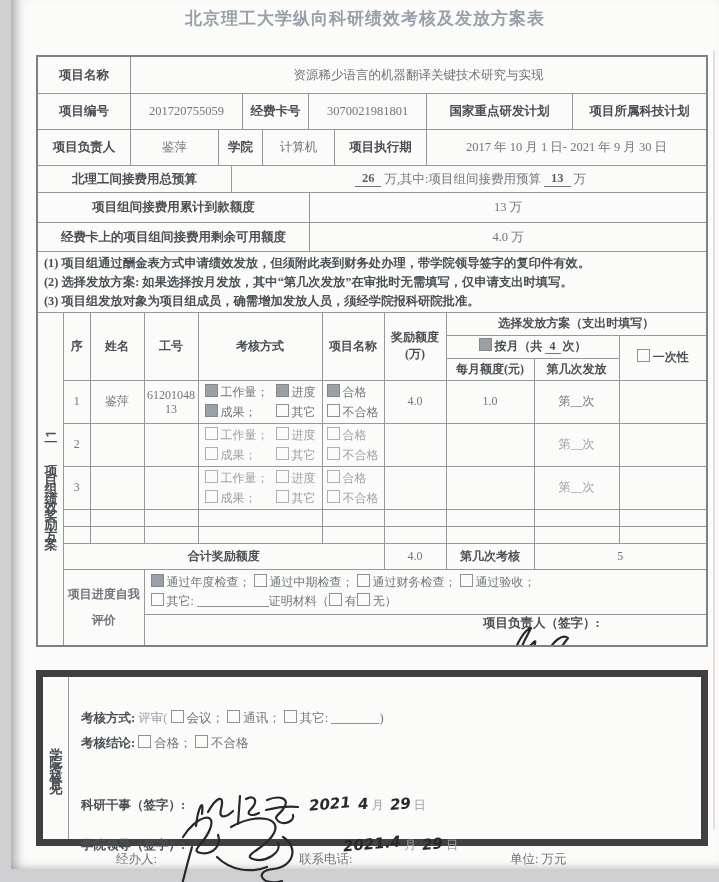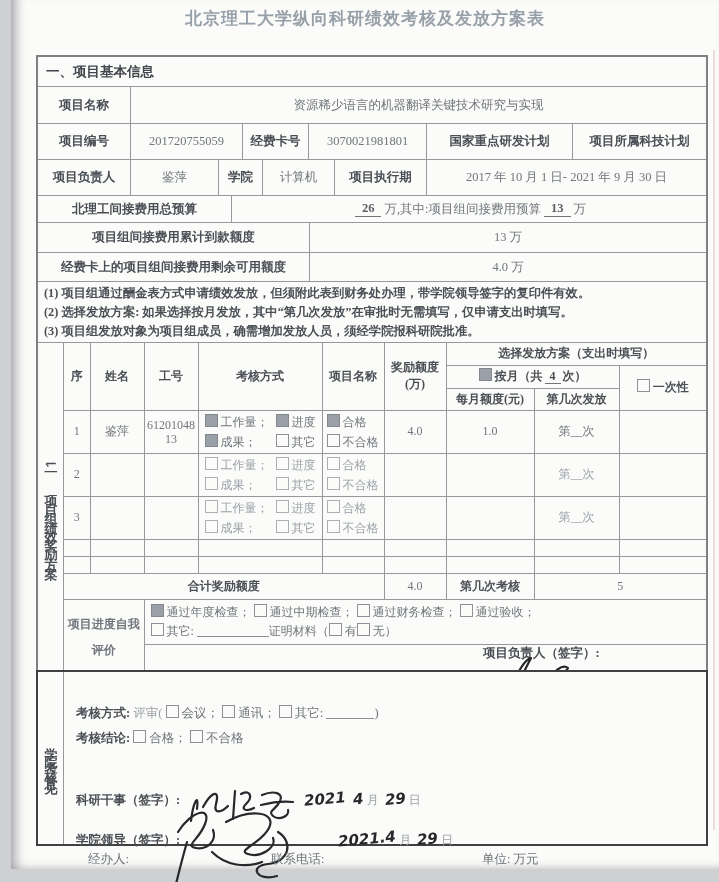--- a/index.html
+++ b/index.html
@@ -46,44 +46,41 @@
   .se-lines{height:41px;padding:3px 10px 0 6px;text-align:left;line-height:19px;color:#70767c;white-space:nowrap;}
   .blank{display:inline-block;border-bottom:1px solid #8d9197;height:12px;vertical-align:-2px;}
   .se-sign{border-top:1px solid #96989b;height:30px;display:flex;align-items:center;padding-left:232px;text-align:left;flex-direction:column;}
   .lab2{font-weight:bold;color:#4a4f55;font-size:12.5px;white-space:nowrap;}
   .hw{font-family:"DejaVu Sans",sans-serif;font-style:italic;font-weight:bold;color:#26282b;font-size:15px;
       display:inline-block;transform:rotate(-5deg);margin:0 2px;}
   .unit{color:#9ba1a8;font-size:12px;margin:0 1px;}
   .sig{overflow:visible;}
   .sig path{fill:none;stroke:#26282b;stroke-width:2.2;stroke-linecap:round;stroke-linejoin:round;}
   
-  .btm{position:absolute;left:25px;top:670px;width:672px;height:176px;border:2px solid #404040;box-sizing:border-box;
+  .btm{position:absolute;left:25px;top:670px;width:672px;height:176px;border:7px solid #404040;box-sizing:border-box;
        display:flex;background:#fbfbf9;}
   .side-college{letter-spacing:7px;}
   .btm-content{flex:1;position:relative;font-size:12.5px;color:#70767c;}
   .bline{position:absolute;left:12px;white-space:nowrap;}
   .blab{font-weight:bold;color:#4a4f55;}
   .dim2{color:#9ba1a8;}
   
   .footer{position:absolute;left:25px;top:851px;width:672px;height:20px;font-size:12.5px;color:#6e747a;}
-  .footer span{position:absolute;white-space:nowrap;}
+  .footer span{position:absolute;white-space:nowrap;margin-left:28px;}
 </style>
 </head>
 <body>
 
 <div class="stage">
   <div class="paper">
 
     <div class="title">北京理工大学纵向科研绩效考核及发放方案表</div>
 
     <div class="tbl">
 
-      <div class="r" style="height:29px">
-        <div class="c sect" style="flex:1;justify-content:flex-start;padding-left:8px">一、项目基本信息</div>
-      </div>
 
       <div class="r" style="height:36px">
         <div class="c lab" style="width:92px">项目名称</div>
         <div class="c" style="flex:1">资源稀少语言的机器翻译关键技术研究与实现</div>
       </div>
 
       <div class="r" style="height:35px">
         <div class="c lab" style="width:92px">项目编号</div>
         <div class="c" style="width:112px">201720755059</div>
         <div class="c lab" style="width:66px">经费卡号</div>

